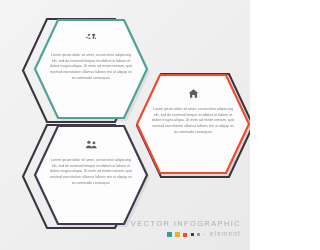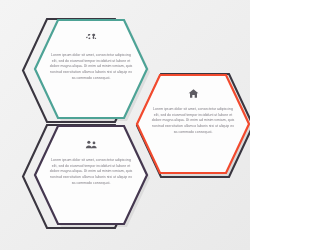--- a/index.html
+++ b/index.html
@@ -179,14 +179,26 @@
             <path d="M1.6 20.4c0-3.8 3.0-6.2 6.6-6.2s6.6 2.4 6.6 6.2z"></path>
             <circle cx="19.4" cy="8.6" r="3.0"></circle>
             <path d="M13.6 20.4c0-3.4 2.6-5.5 5.8-5.5s5.8 2.1 5.8 5.5z"></path>
           </g>
         </svg>
       </span>
       <p class="hex-text" style="margin-top:8px; width:100%;">Lorem ipsum dolor sit amet, consectetur adipiscing elit, sed do eiusmod tempor incididunt ut labore et dolore magna aliqua. Ut enim ad minim veniam, quis nostrud exercitation ullamco laboris nisi ut aliquip ex ea commodo consequat.</p>
     </div>
   </div>
 
+  <div id="branding">
+    <div id="brand-title">VECTOR INFOGRAPHIC</div>
+    <div id="brand-row">
+      <span class="swatch" style="width:5.2px;height:5.2px;background:#30a196;"></span>
+      <span class="swatch" style="width:4.6px;height:4.6px;background:#f0b323;"></span>
+      <span class="swatch" style="width:4.0px;height:4.0px;background:#ef4a38;"></span>
+      <span class="swatch" style="width:3.2px;height:3.2px;background:#453850;"></span>
+      <span class="swatch" style="width:2.2px;height:2.2px;background:#9b9a9c;"></span>
+      <span class="swatch" style="width:1.5px;height:1.5px;background:#bdbcbe;"></span>
+      <span id="brand-sub">element</span>
+    </div>
+  </div>
 
 </div>
 
 </body></html>

